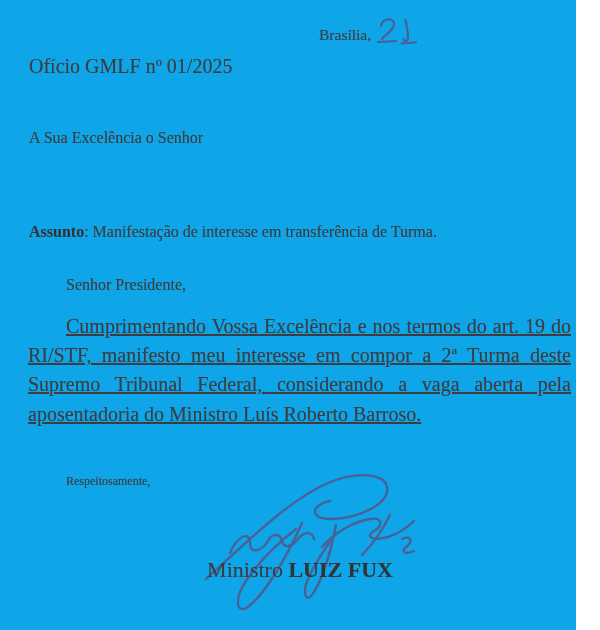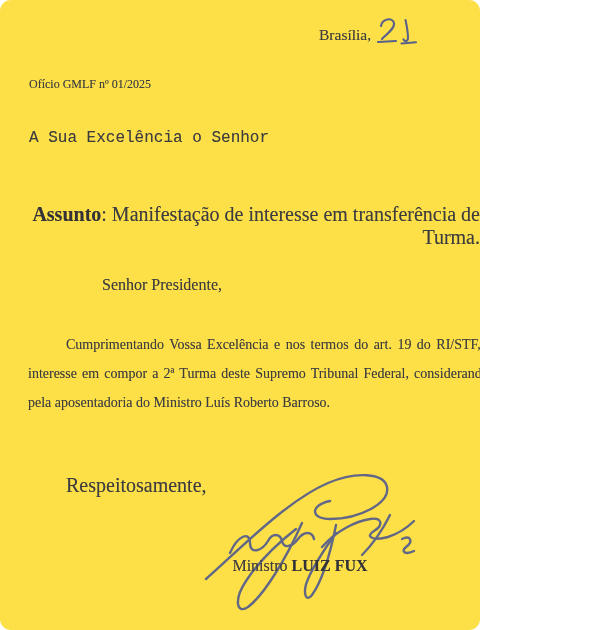--- a/index.html
+++ b/index.html
@@ -3,63 +3,63 @@
 <meta charset="utf-8">
 <style>
   * { margin:0; padding:0; box-sizing:border-box; }
   html,body { width:600px; height:630px; }
   body {
     font-family: "Liberation Serif", "DejaVu Serif", serif;
     background:#ffffff;
   }
   .page {
     position:relative;
-    width:480px; height:630px;
-    background:#fde047;
+    width:576px; height:630px;
+    background:#0ea5e9;
     color:#3d3c3f;
     overflow:hidden;
     text-shadow: 0 0 0.4px rgba(70,70,75,0.45);
-    border-radius: 11px;
   }
   .abs { position:absolute; }
   b, strong { color:#333236; }
 
   .dateline {
     top:14px; left:319px;
     font-size:15.5px;
     white-space:nowrap;
     display:flex; align-items:flex-end;
   }
   .handwritten-day {
     display:inline-block;
     margin:0 5px -6px 4px;
   }
 
-  .reference { top:77px; left:29px; font-size:12px; }
+  .reference { top:55px; left:29px; font-size:20px; }
 
-  .addressee { top:126px; left:29px; font-size:16px; line-height:24px;font-family:Liberation Mono, monospace; }
+  .addressee { top:126px; left:29px; font-size:16px; line-height:24px; }
 
-  .subject { top:203px; left:29px; font-size:20px;text-align:right; }
+  .subject { top:223px; left:29px; font-size:16px;text-align:right; }
 
-  .salutation { top:276px; left:66px; font-size:16px;margin-left:36px; }
+  .salutation { top:276px; left:66px; font-size:16px; }
 
   .body-text {
-    top:330px; left:28px; width:543px;
-    font-size:14px; line-height:29.2px;
+    top:312px; left:28px; width:543px;
+    font-size:20px; line-height:29.2px;
     text-align:justify;
+    text-decoration:underline;
   }
   .body-text p { text-indent:38px; margin:0; }
 
-  .closing { top:474px; left:66px; font-size:20px; }
+  .closing { top:474px; left:66px; font-size:12px; }
 
   .signature-ink { top:467px; left:190px; pointer-events:none; }
 
   .signature-line {
     top:557px; left:150px; width:300px;
-    font-size:16px; text-align:center; white-space:nowrap;
+    font-size:22px; text-align:center; white-space:nowrap;
   }
 </style>
 </head>
 <body>
 
 <div class="page">
 
   <div class="abs dateline">
     <span>Brasília,</span>
     <span class="handwritten-day" aria-label="21">

